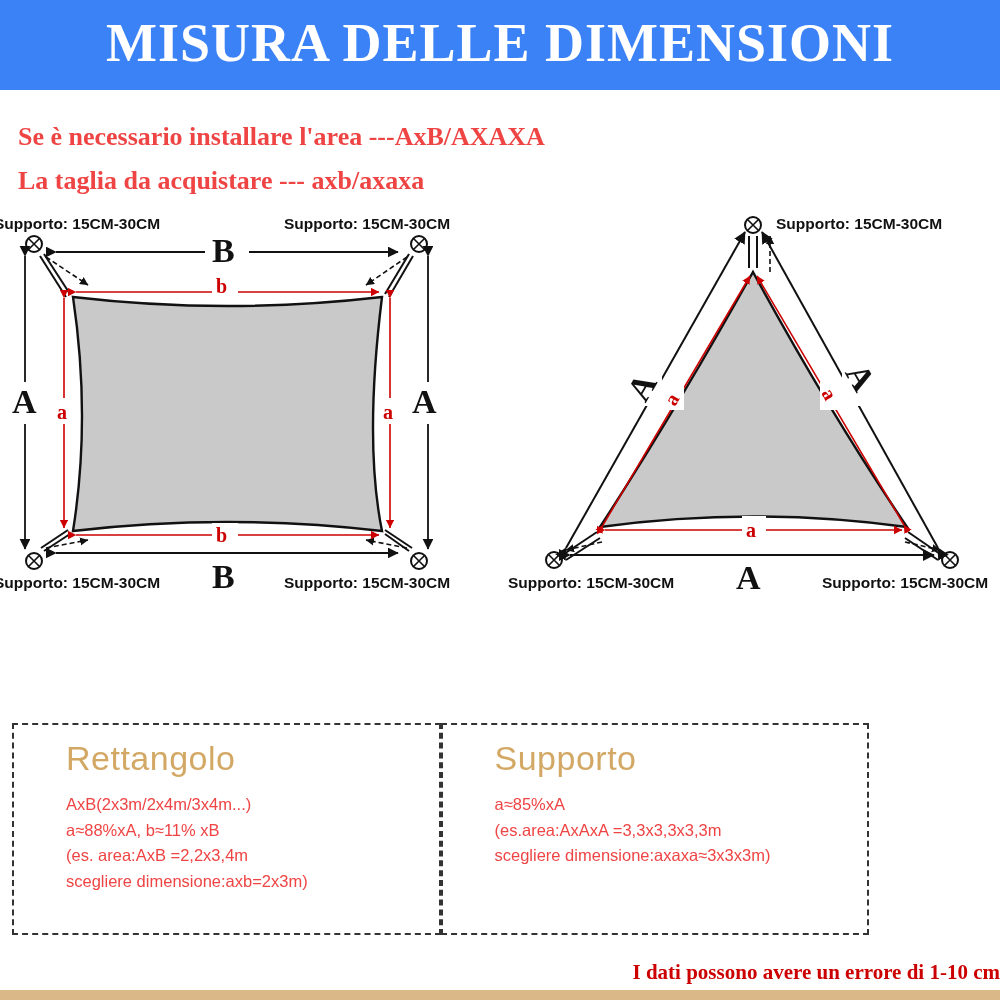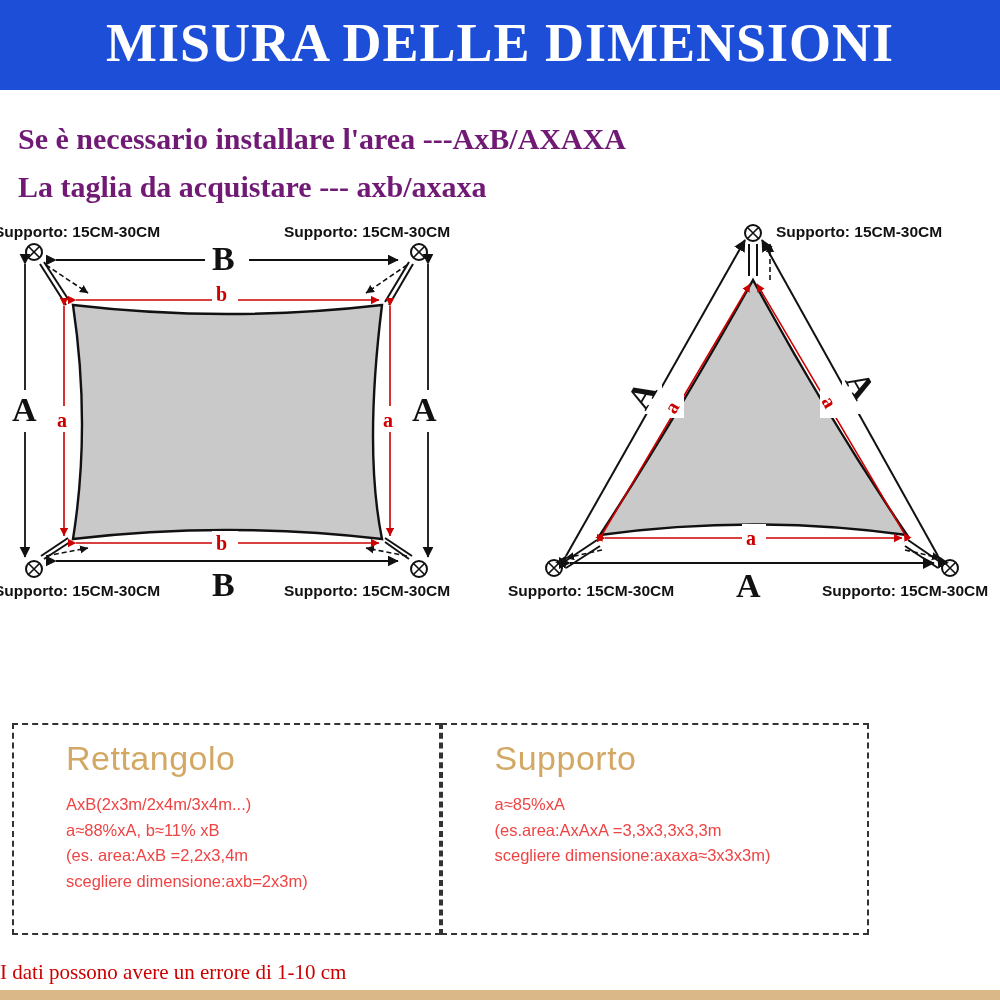--- a/index.html
+++ b/index.html
@@ -13,21 +13,21 @@
     font-family: "Liberation Sans", sans-serif;
     color: #111111;
     overflow: hidden;
     position: relative;
   }
 
   
   .header-band {
     width: 1000px;
     height: 90px;
-    background: #1d4ed8;
+    background: #3b82f6;
     display: flex;
     align-items: center;
     justify-content: center;
   }
   .header-title {
     font-family: "Liberation Serif", serif;
     font-weight: bold;
     font-size: 54px;
     letter-spacing: 1px;
     color: #ffffff;
@@ -36,22 +36,22 @@
     margin-top: -4px;
   }
 
   
   .intro {
     margin: 32px 0 0 18px;
   }
   .intro-line {
     font-family: "Liberation Serif", serif;
     font-weight: bold;
-    font-size: 30px;
-    color: #701a75;
+    font-size: 26px;
+    color: #ef4444;
     margin-bottom: 14px;
     white-space: nowrap;
   }
 
   
   .diagrams {
     position: relative;
     width: 1000px;
     height: 420px;
     margin-top: 10px;
@@ -93,23 +93,23 @@
     line-height: 1.55;
     white-space: nowrap;
   }
 
   
   .footer-note {
     position: absolute;
     top: 960px;
     left: 0;
     width: 1000px;
-    text-align: left;
+    text-align: right;
     font-family: "Liberation Serif", serif;
-    font-weight: normal;
+    font-weight: bold;
     font-size: 21px;
     color: #cc0000;
   }
   .bottom-band {
     position: absolute;
     top: 990px;
     left: 0;
     width: 1000px;
     height: 10px;
     background: #dbb887;

